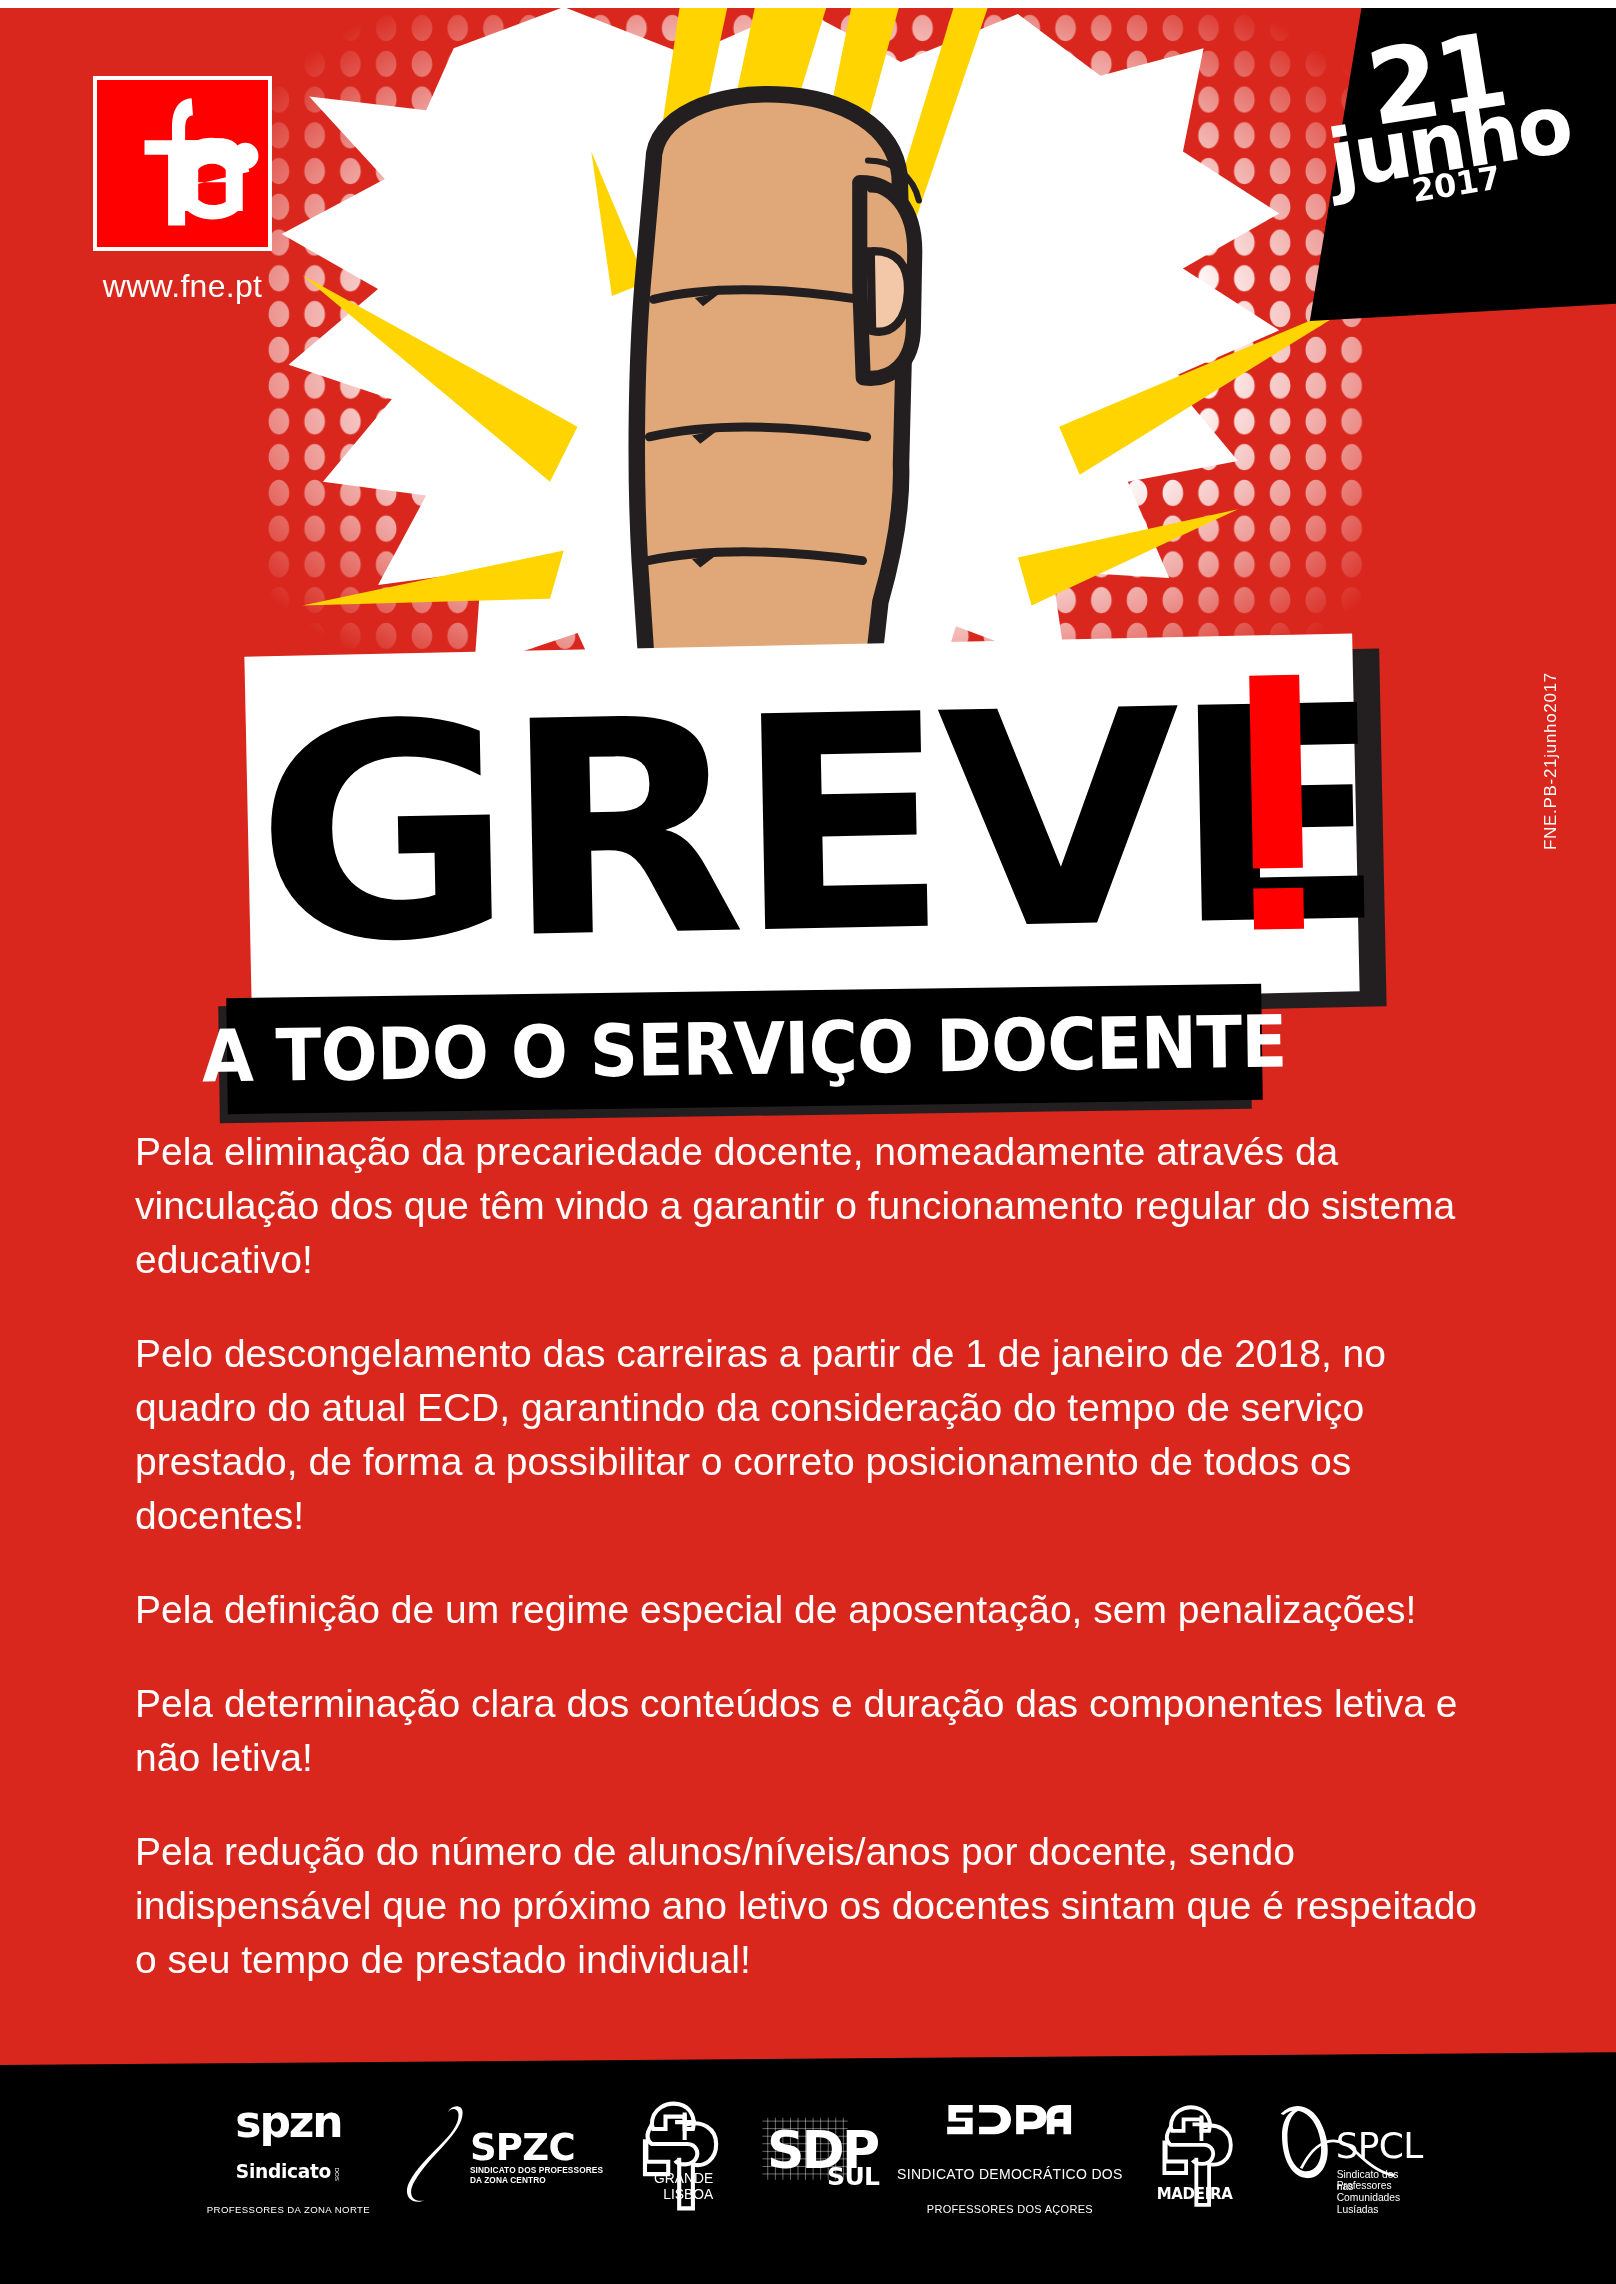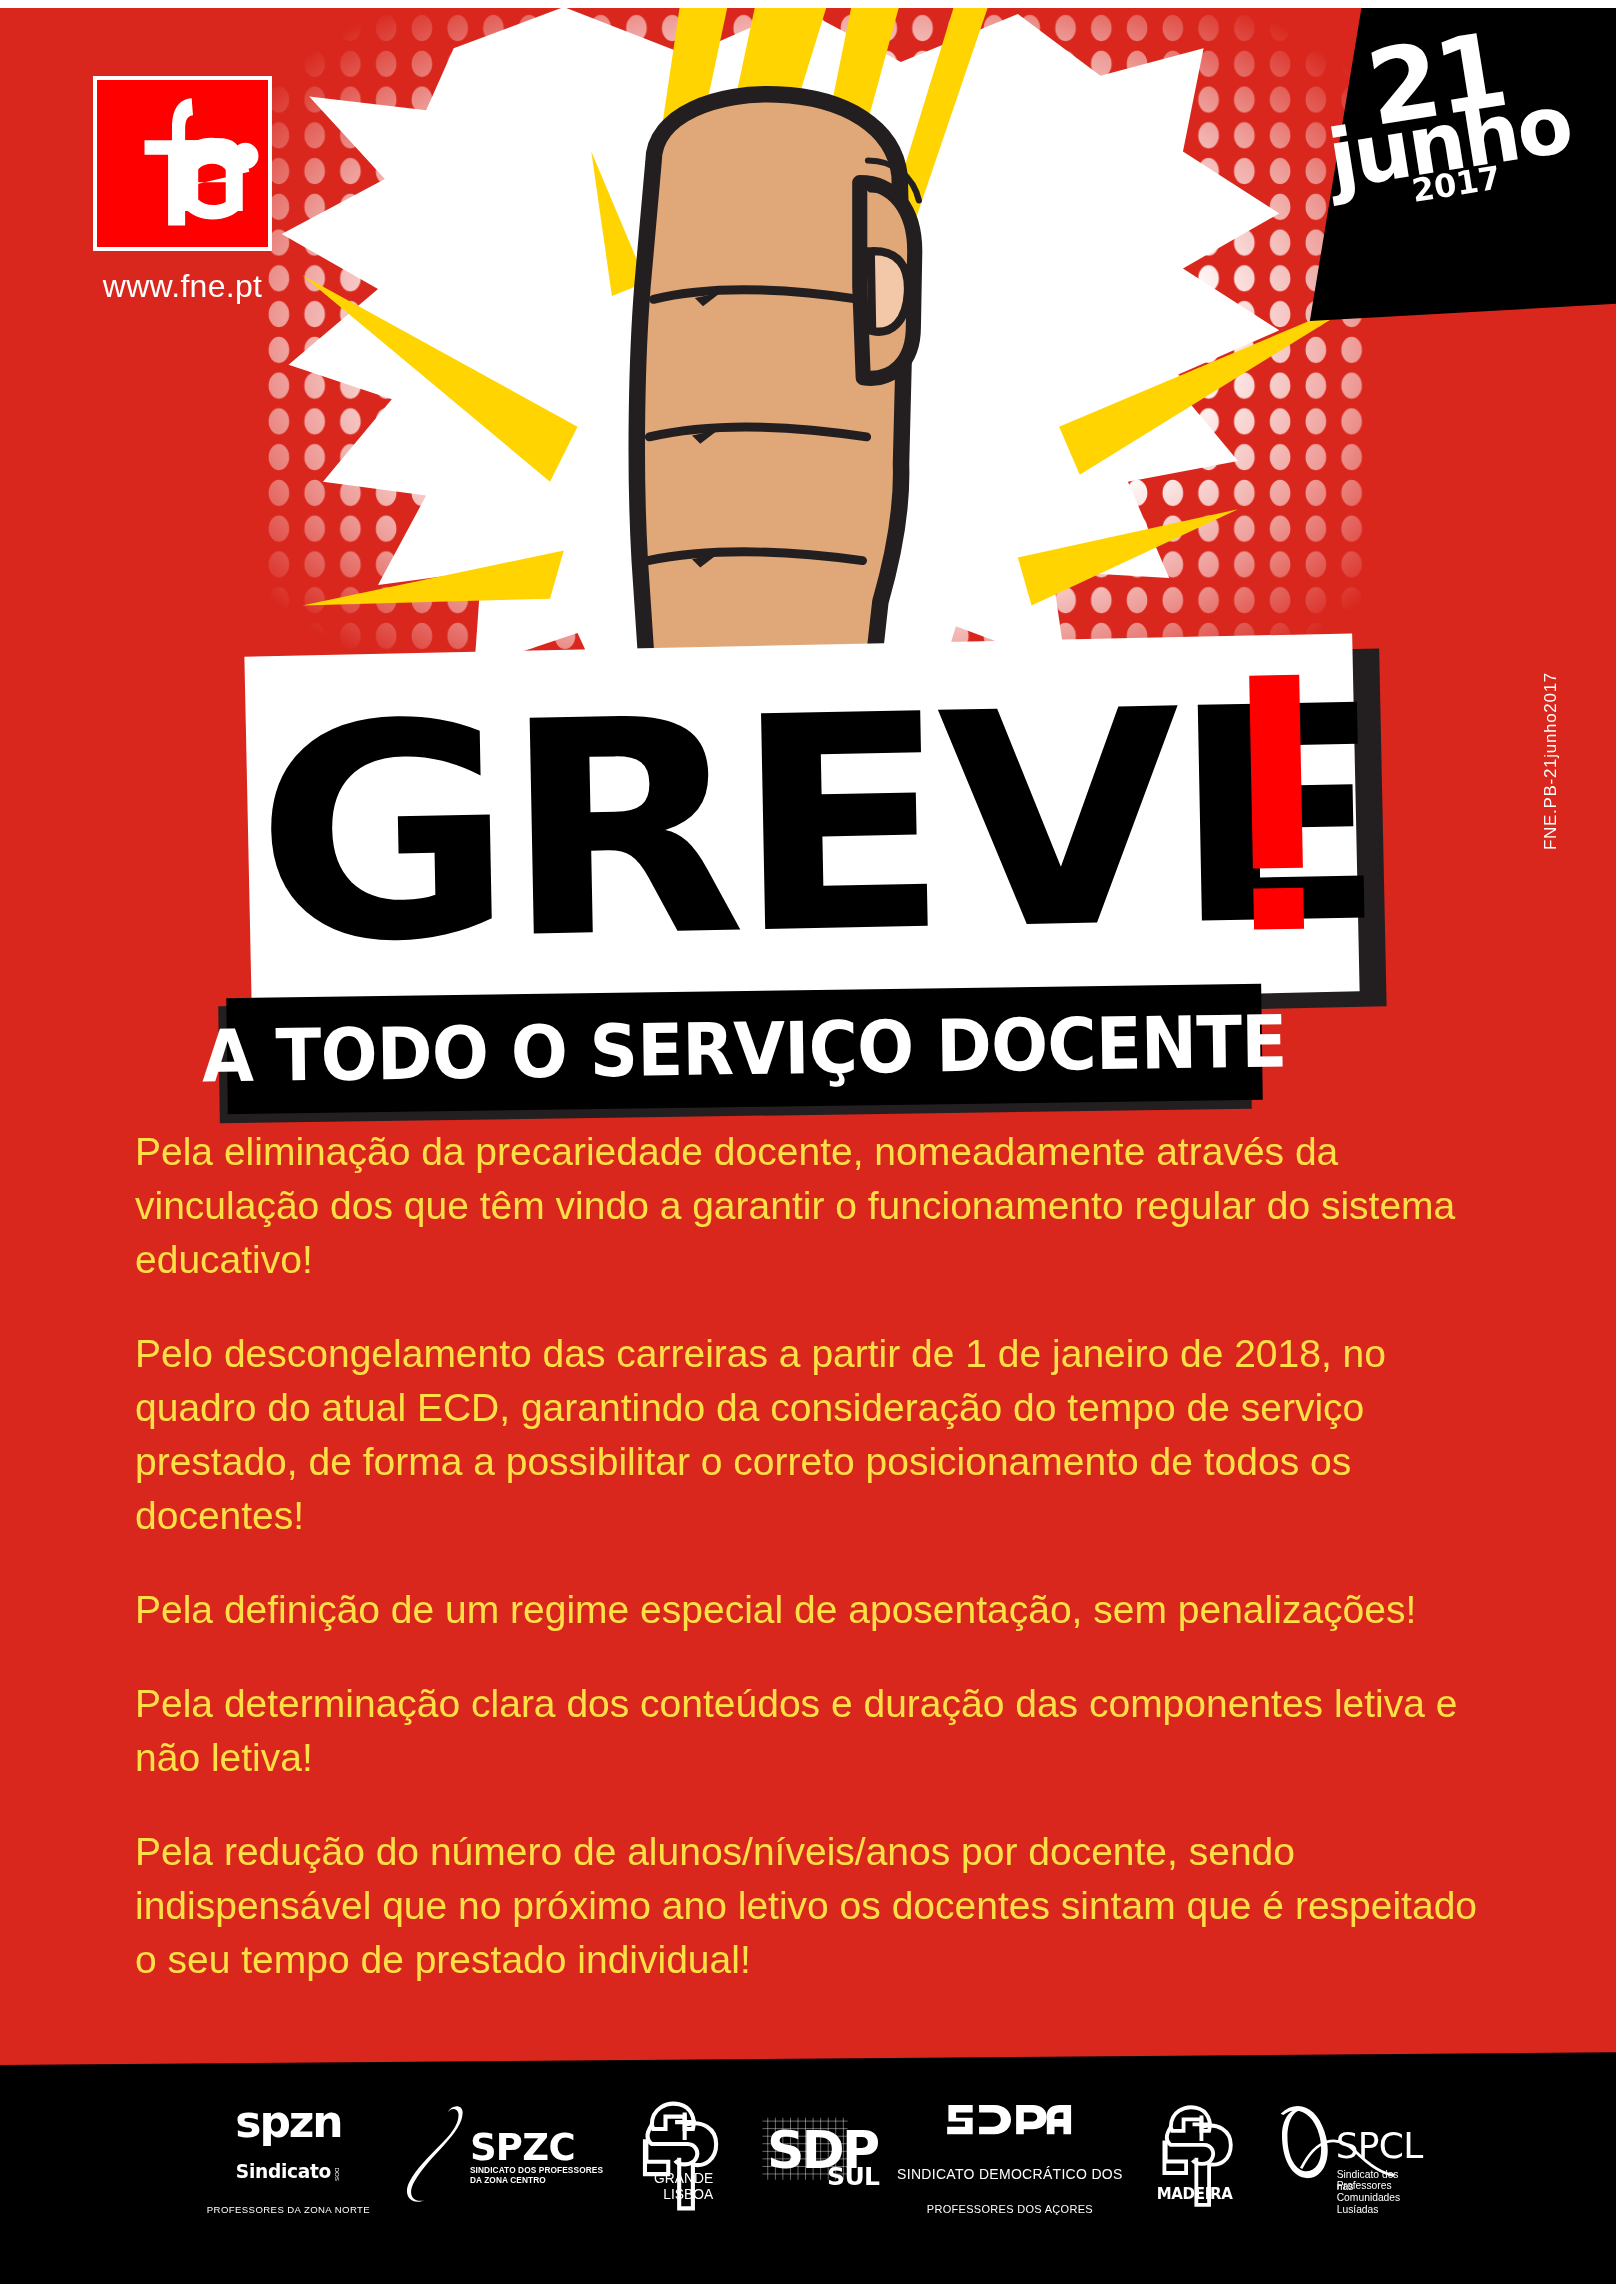--- a/index.html
+++ b/index.html
@@ -213,21 +213,21 @@
     z-index:25;
     color:#ffffff;
   }
   .para{
     font-family:"Liberation Sans", sans-serif;
     font-weight:300;
     font-size:39px;
     line-height:54px;
     letter-spacing:0px;
     margin:0 0 40px 0;
-    color:#fde047;
+    color:#ffffff;
   }
   .para:last-child{margin-bottom:0;}
 
   
   .footer{
     position:absolute;
     left:-13.8px; top:2065px;
     width:1651px; height:248px;
     background:#000000;
     z-index:40;

